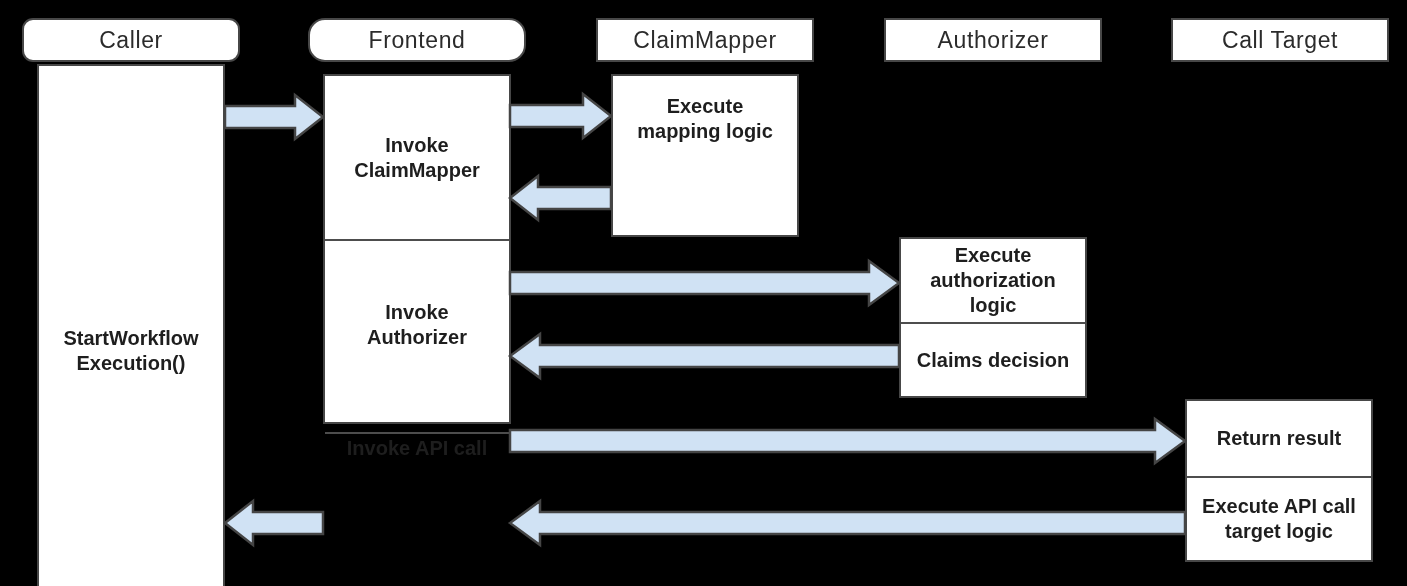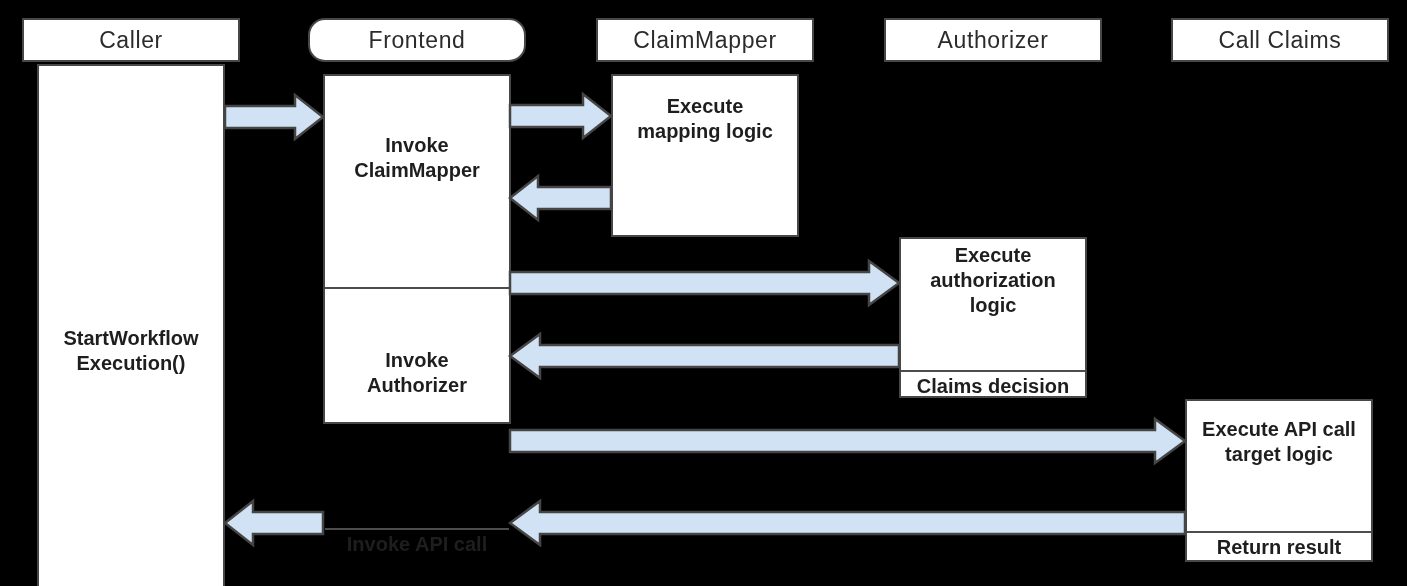--- a/index.html
+++ b/index.html
@@ -24,34 +24,34 @@
   .header-box{
     position:absolute;
     top:18px;height:44px;width:218px;
     background:var(--box_fill);
     border:2.5px solid var(--box_border);
     box-sizing:border-box;
     display:flex;align-items:center;justify-content:center;
     font-size:23px;font-weight:400;letter-spacing:0.6px;
     color:var(--header_text);
   }
-  .hb-caller{left:22px;}
+  .hb-caller{left:22px;border-radius:11px;}
   .hb-frontend{left:308px;border-radius:17px;}
   .hb-claimmapper{left:596px;}
   .hb-authorizer{left:884px;}
   .hb-calltarget{left:1171px;}
 
   
   .activation{
     position:absolute;
     width:188px;
     background:var(--box_fill);
     border:2px solid var(--box_border);
     box-sizing:border-box;
-    display:flex;flex-direction:column;gap:48px;
+    display:flex;flex-direction:column;
   }
   .act-caller{left:37px;top:64px;height:574px;}
   .act-frontend{left:323px;top:74px;height:350px;}
   .act-claimmapper{left:611px;top:74px;height:163px;}
   .act-authorizer{left:899px;top:237px;height:161px;}
   .act-calltarget{left:1185px;top:399px;height:163px;}
 
   .cell{
     flex:1 1 0;
     display:flex;align-items:center;justify-content:center;
@@ -94,21 +94,21 @@
   <div class="header-box hb-frontend">
     <span>Frontend</span>
   </div>
   <div class="header-box hb-claimmapper">
     <span>ClaimMapper</span>
   </div>
   <div class="header-box hb-authorizer">
     <span>Authorizer</span>
   </div>
   <div class="header-box hb-calltarget">
-    <span>Call Claims</span>
+    <span>Call Target</span>
   </div>
 
   <div class="activation act-caller">
     <div class="cell">StartWorkflow
 Execution()</div>
   </div>
 
   <div class="activation act-frontend">
     <div class="cell cell-1">Invoke
 ClaimMapper</div>
@@ -123,23 +123,23 @@
   </div>
 
   <div class="activation act-authorizer">
     <div class="cell cell-1">Execute
 authorization
 logic</div>
     <div class="cell cell-2">Claims decision</div>
   </div>
 
   <div class="activation act-calltarget">
+    <div class="cell cell-2">Return result</div>
     <div class="cell cell-1">Execute API call
 target logic</div>
-    <div class="cell cell-2">Return result</div>
   </div>
 
   <svg class="arrows" width="1407" height="586" viewBox="0 0 1407 586">
     <polygon points="225,106 295,106 295,95 323,117 295,139 295,128 225,128"></polygon>
     <polygon points="510,105 583,105 583,94 611,116 583,138 583,127 510,127"></polygon>
     <polygon points="611,187 538,187 538,176 510,198 538,220 538,209 611,209"></polygon>
     <polygon points="510,272 869,272 869,261 899,283 869,305 869,294 510,294"></polygon>
     <polygon points="899,345 540,345 540,334 510,356 540,378 540,367 899,367"></polygon>
     <polygon points="510,430 1155,430 1155,419 1185,441 1155,463 1155,452 510,452"></polygon>
     <polygon points="1185,512 540,512 540,501 510,523 540,545 540,534 1185,534"></polygon>

